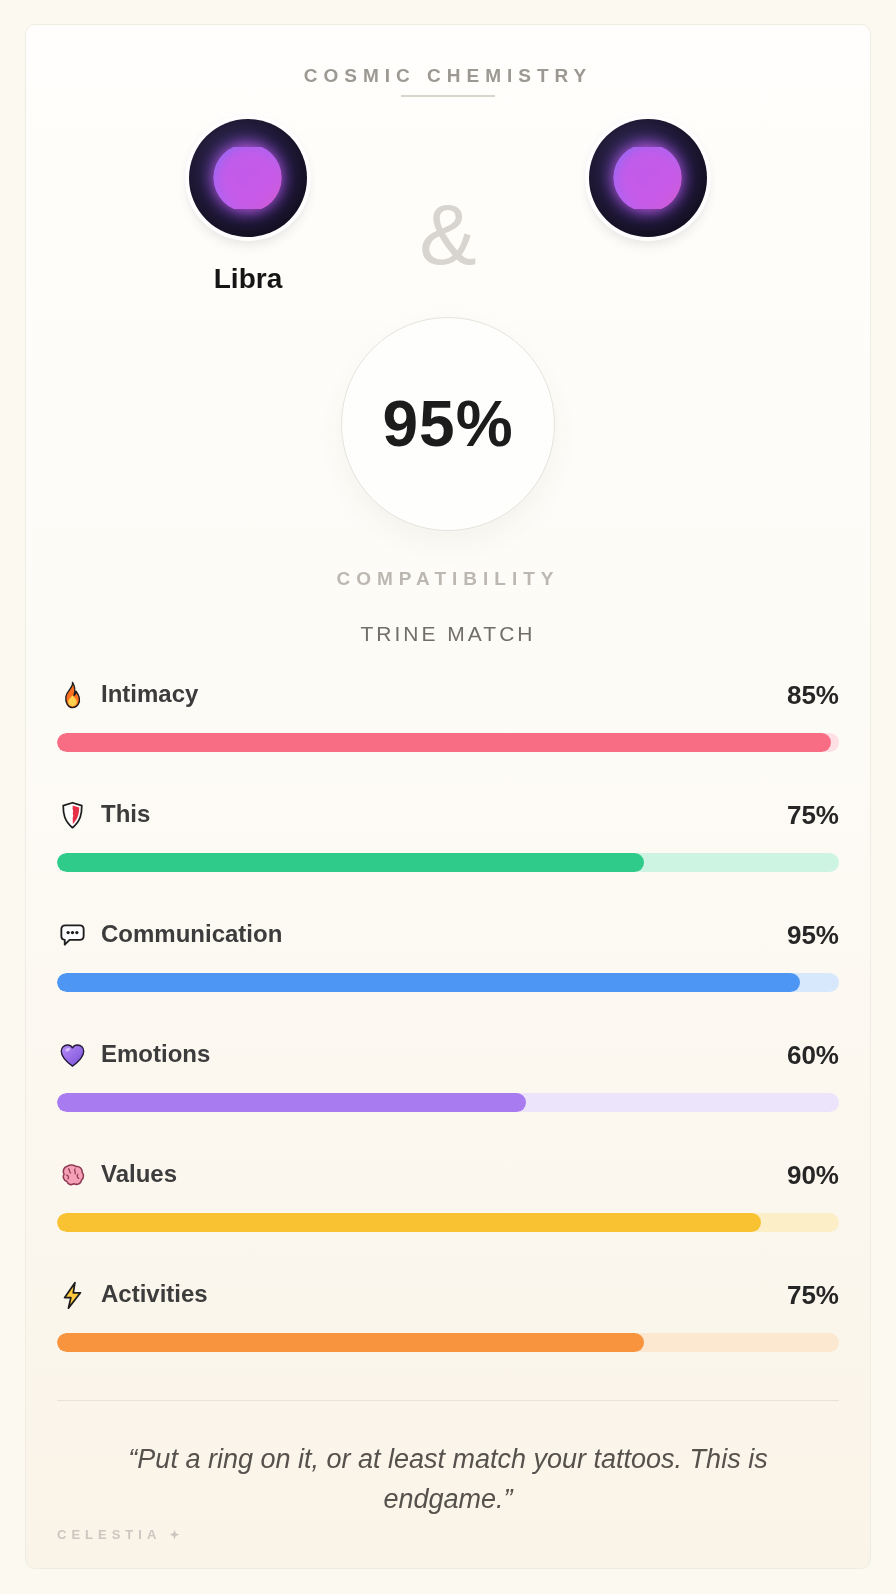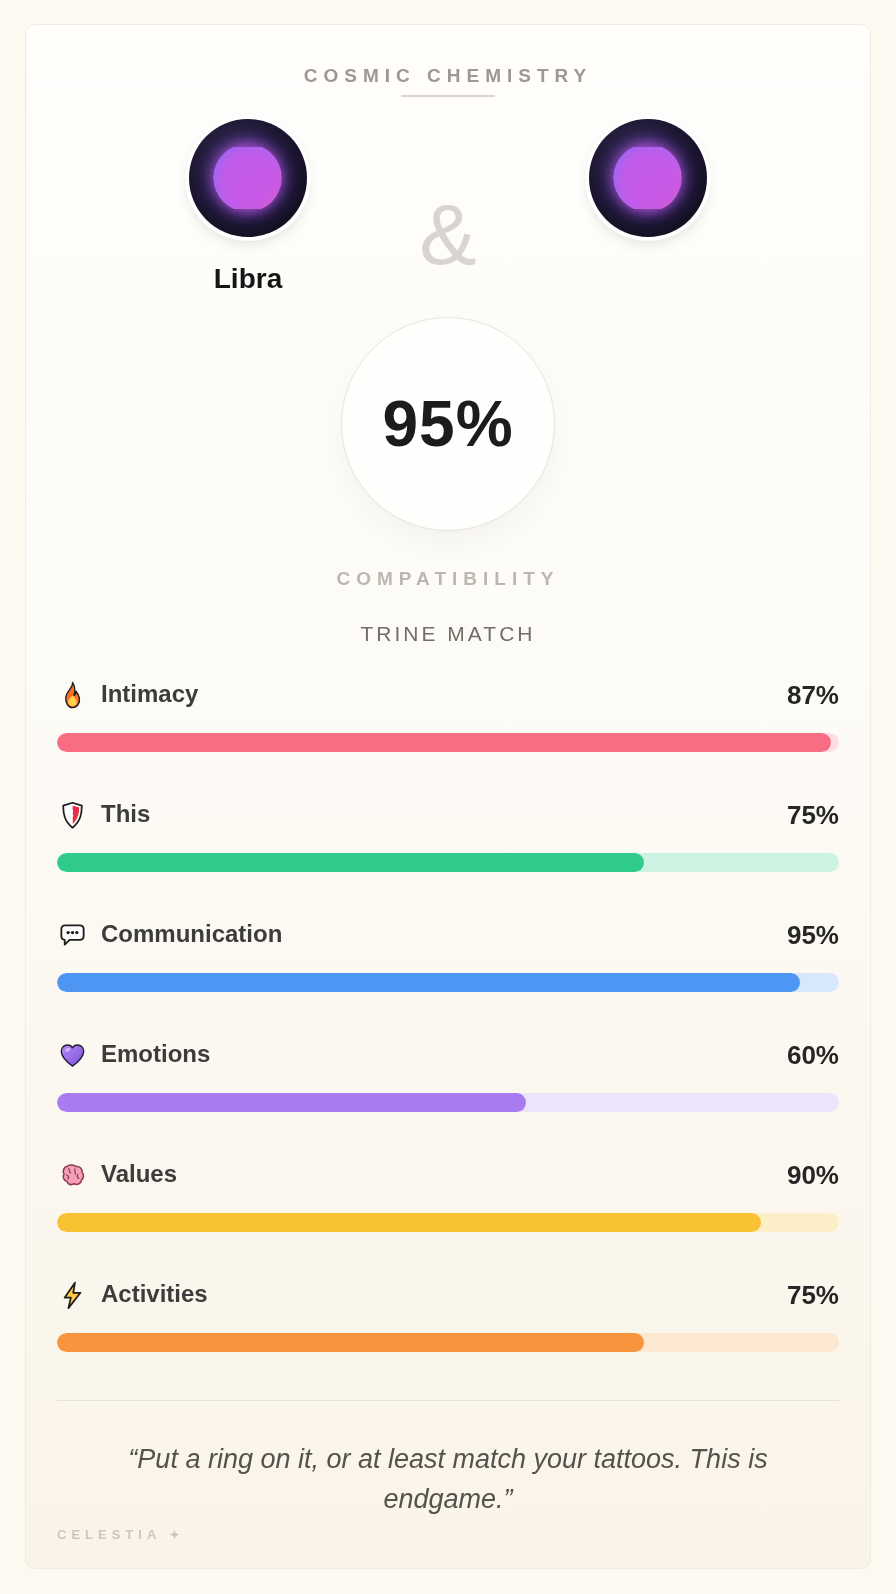--- a/index.html
+++ b/index.html
@@ -200,21 +200,21 @@
 
     <div class="stat-row">
       <div class="stat-head">
         <span class="stat-icon">
           <svg viewBox="0 0 32 32">
             <path d="M16 2.5 C17.2 7.5 10.2 11 9.2 17 C8.2 23.2 11.6 28.5 16 28.5 C20.6 28.5 24.2 23.8 23 18.2 C22.4 15.4 20.8 13.2 19.6 11.6 C19.7 13.8 18.7 15.2 17.6 15.8 C19 11.2 18.2 6 16 2.5 Z" fill="#fd6f20" stroke="#1d1d1d" stroke-width="1.4" stroke-linejoin="round"></path>
             <path d="M16 27.2 C13.2 27.2 11.2 24.8 11.7 21.8 C12.1 19.4 14.1 17.8 16 15.9 C17.9 17.8 19.9 19.4 20.3 21.8 C20.8 24.8 18.8 27.2 16 27.2 Z" fill="#ffd14d"></path>
           </svg>
         </span>
         <span class="stat-label">Intimacy</span>
-        <span class="stat-value">87%</span>
+        <span class="stat-value">85%</span>
       </div>
       <div class="bar-track" style="background: rgb(253, 223, 229);">
           <div class="bar-fill" style="background: rgb(249, 109, 132); width: 99%;"></div>
         </div>
     </div>
 
     <div class="stat-row">
       <div class="stat-head">
         <span class="stat-icon">
           <svg viewBox="0 0 32 32">

